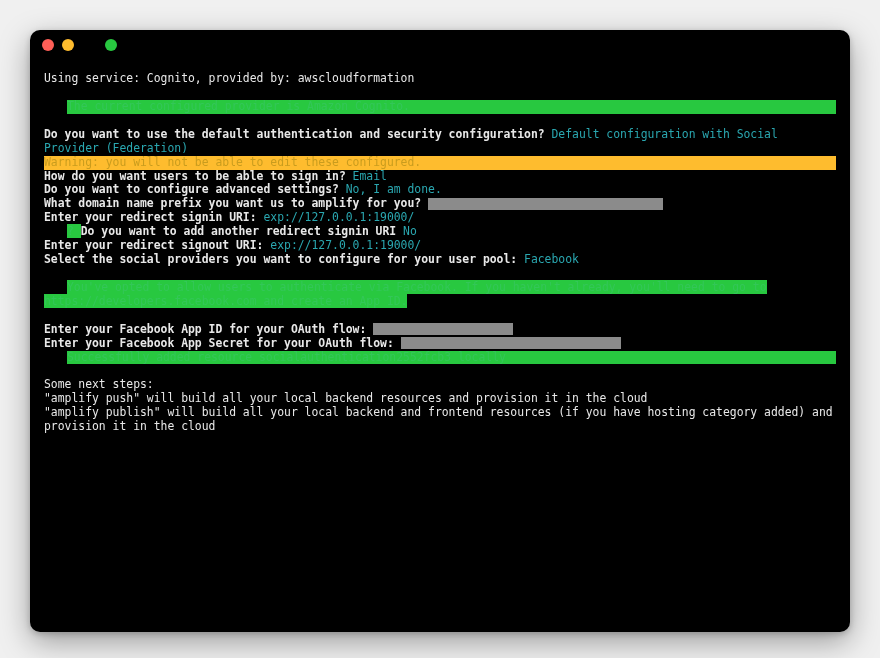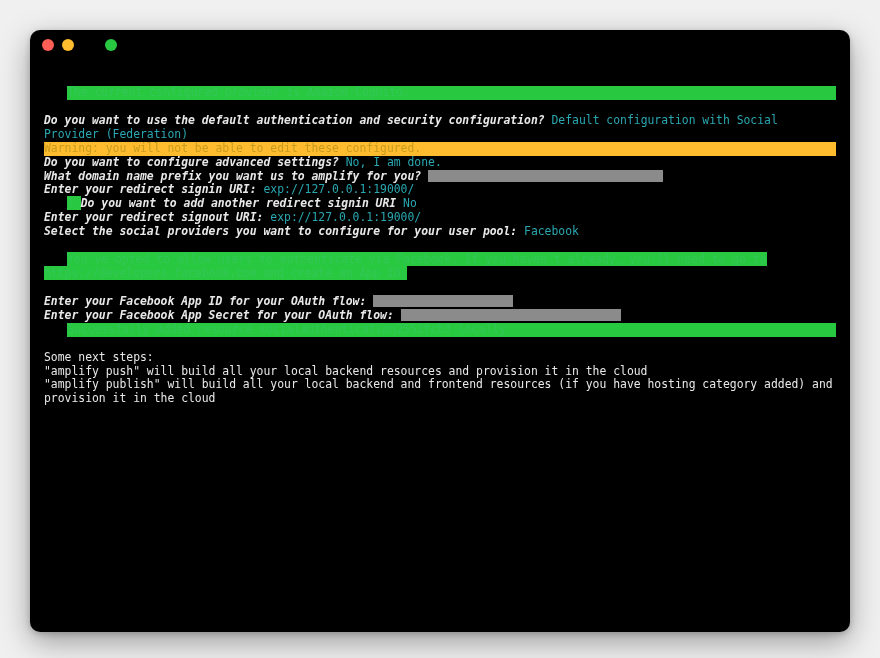--- a/index.html
+++ b/index.html
@@ -38,21 +38,21 @@
       padding: 12px 14px 40px 14px;
       font-size: 11.4px;
       line-height: 1.22;
       color: #e8e8e8;
       white-space: normal;
       min-height: 520px;
     }
     .br { height: 14px; }
     .line { display: block; }
     .white { color: #e8e8e8; }
-    .bold { font-weight: bold; font-style: italic; }
+    .bold { font-weight: bold; }
     .green { color: #33c758; margin-left: 23px; }
     .cyan { color: #2aa7b0; }
     .yellow { color: #c99c1e; }
     .redacted {
       display: inline-block;
       background: #8b8b8b;
       color: transparent;
       height: 12px;
       vertical-align: middle;
     }
@@ -64,27 +64,29 @@
 <body>
 
 <div class="window">
   <div class="titlebar">
     <div class="traffic red"></div>
     <div class="traffic yellow"></div>
     <div class="traffic green"></div>
   </div>
   <div class="term">
 
+    <span class="line white">Using service: Cognito, provided by: awscloudformation</span>
     <div class="br"></div>
     <span class="line green"> The current configured provider is Amazon Cognito. </span>
     <div class="br"></div>
 
     <span class="white bold"> Do you want to use the default authentication and security configuration? </span><span class="cyan">Default configuration with Social Provider (Federation)</span>
     <span class="line yellow"> Warning: you will not be able to edit these configured. </span>
 
+    <span class="line"><span class="white bold"> How do you want users to be able to sign in? </span><span class="cyan">Email</span></span>
 
     <span class="line"><span class="white bold"> Do you want to configure advanced settings? </span><span class="cyan">No, I am done.</span></span>
 
     <span class="line"><span class="white bold"> What domain name prefix you want us to amplify for you? </span><span class="redacted w1">x</span></span>
 
     <span class="line"><span class="white bold"> Enter your redirect signin URI: </span><span class="cyan">exp://127.0.0.1:19000/</span></span>
 
     <span class="line"><span class="green">? </span><span class="white bold">Do you want to add another redirect signin URI </span><span class="cyan">No</span></span>
 
     <span class="line"><span class="white bold"> Enter your redirect signout URI: </span><span class="cyan">exp://127.0.0.1:19000/</span></span>

